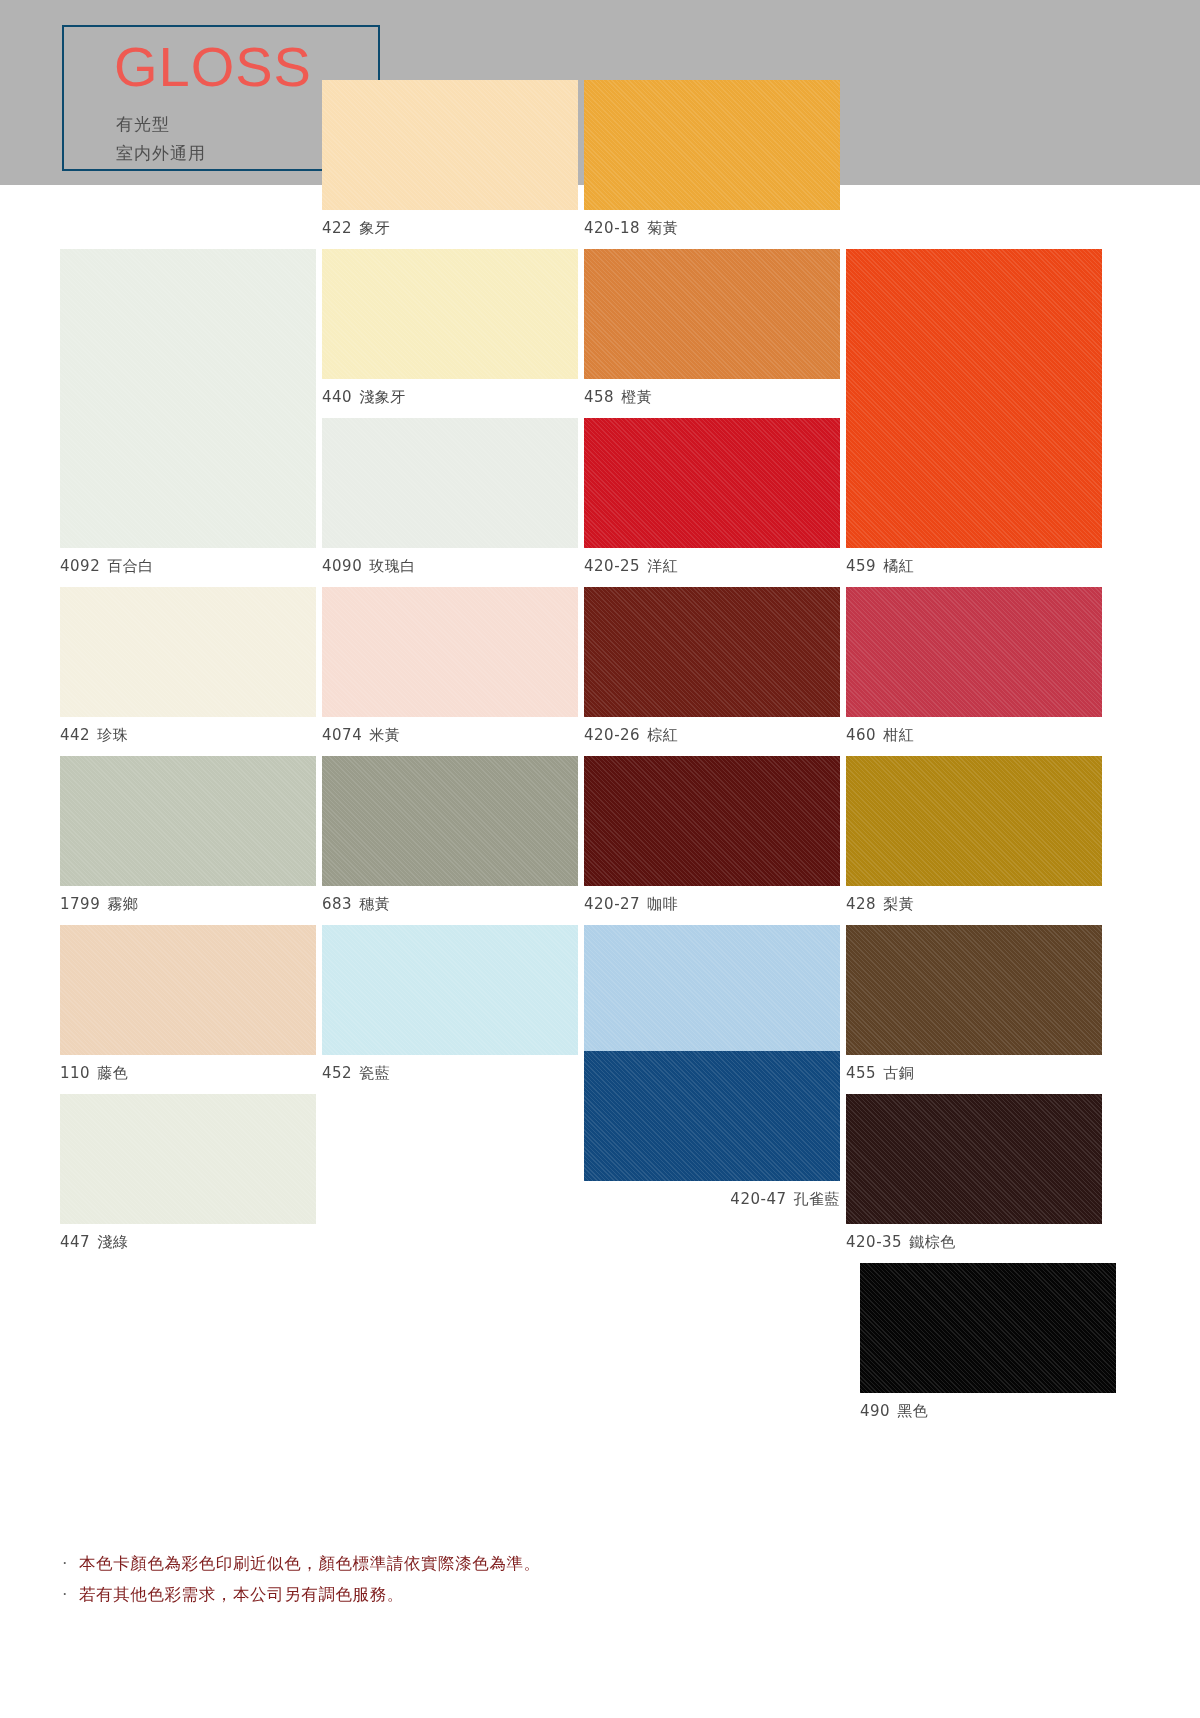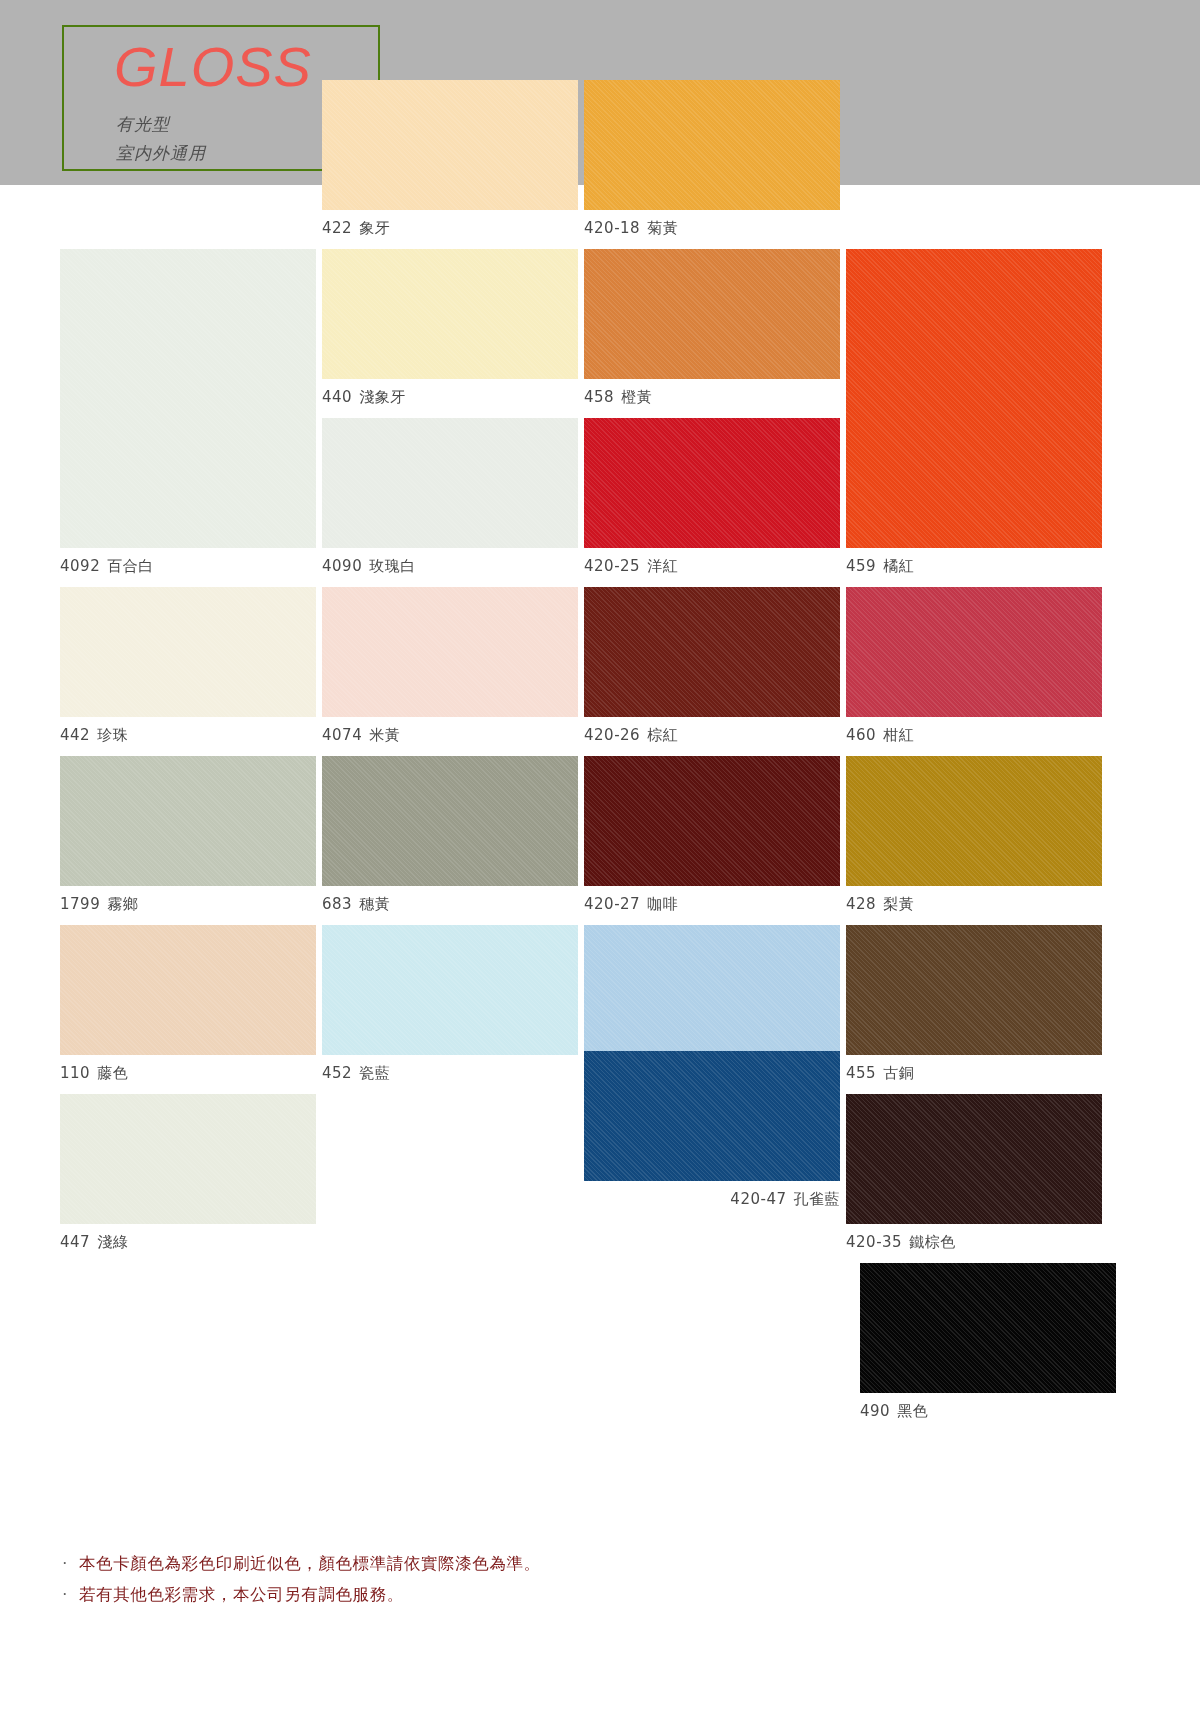--- a/index.html
+++ b/index.html
@@ -24,23 +24,22 @@
     width: 1200px;
     height: 185px;
     background: #b3b3b3;
   }
   .header-box {
     position: absolute;
     left: 62px;
     top: 25px;
     width: 318px;
     height: 146px;
-    border: 2px solid #4d7c0f;
+    border: 2px solid #0c4a6e;
     box-sizing: border-box;
-    font-style: italic;
   }
   .gloss-word {
     position: absolute;
     left: 50px;
     top: 12px;
     font-size: 56px;
     font-weight: 400;
     letter-spacing: 1px;
     color: #ef5a52;
     line-height: 1;

